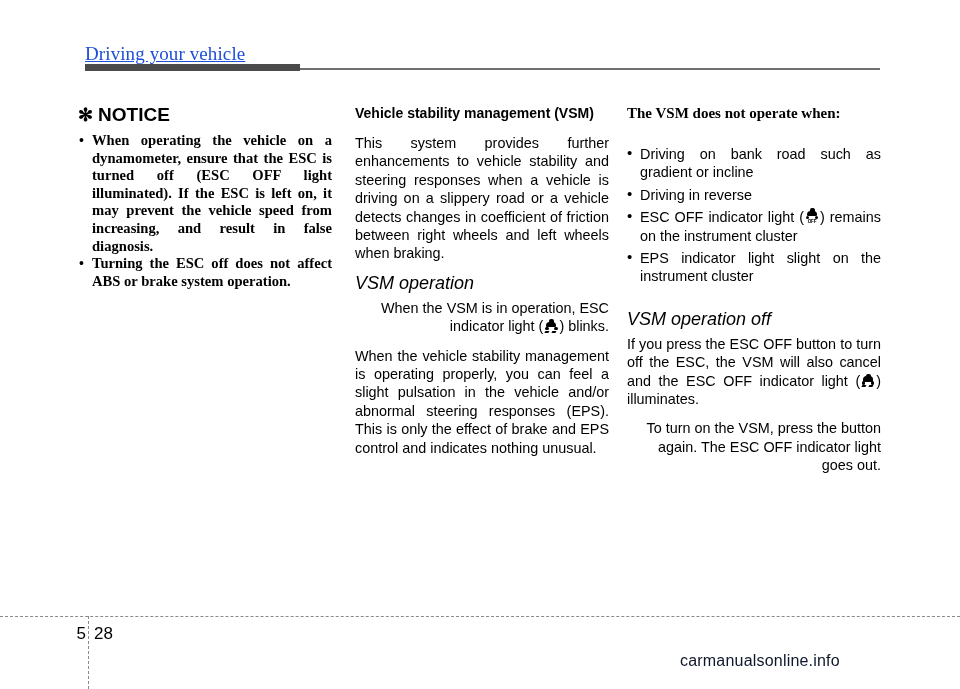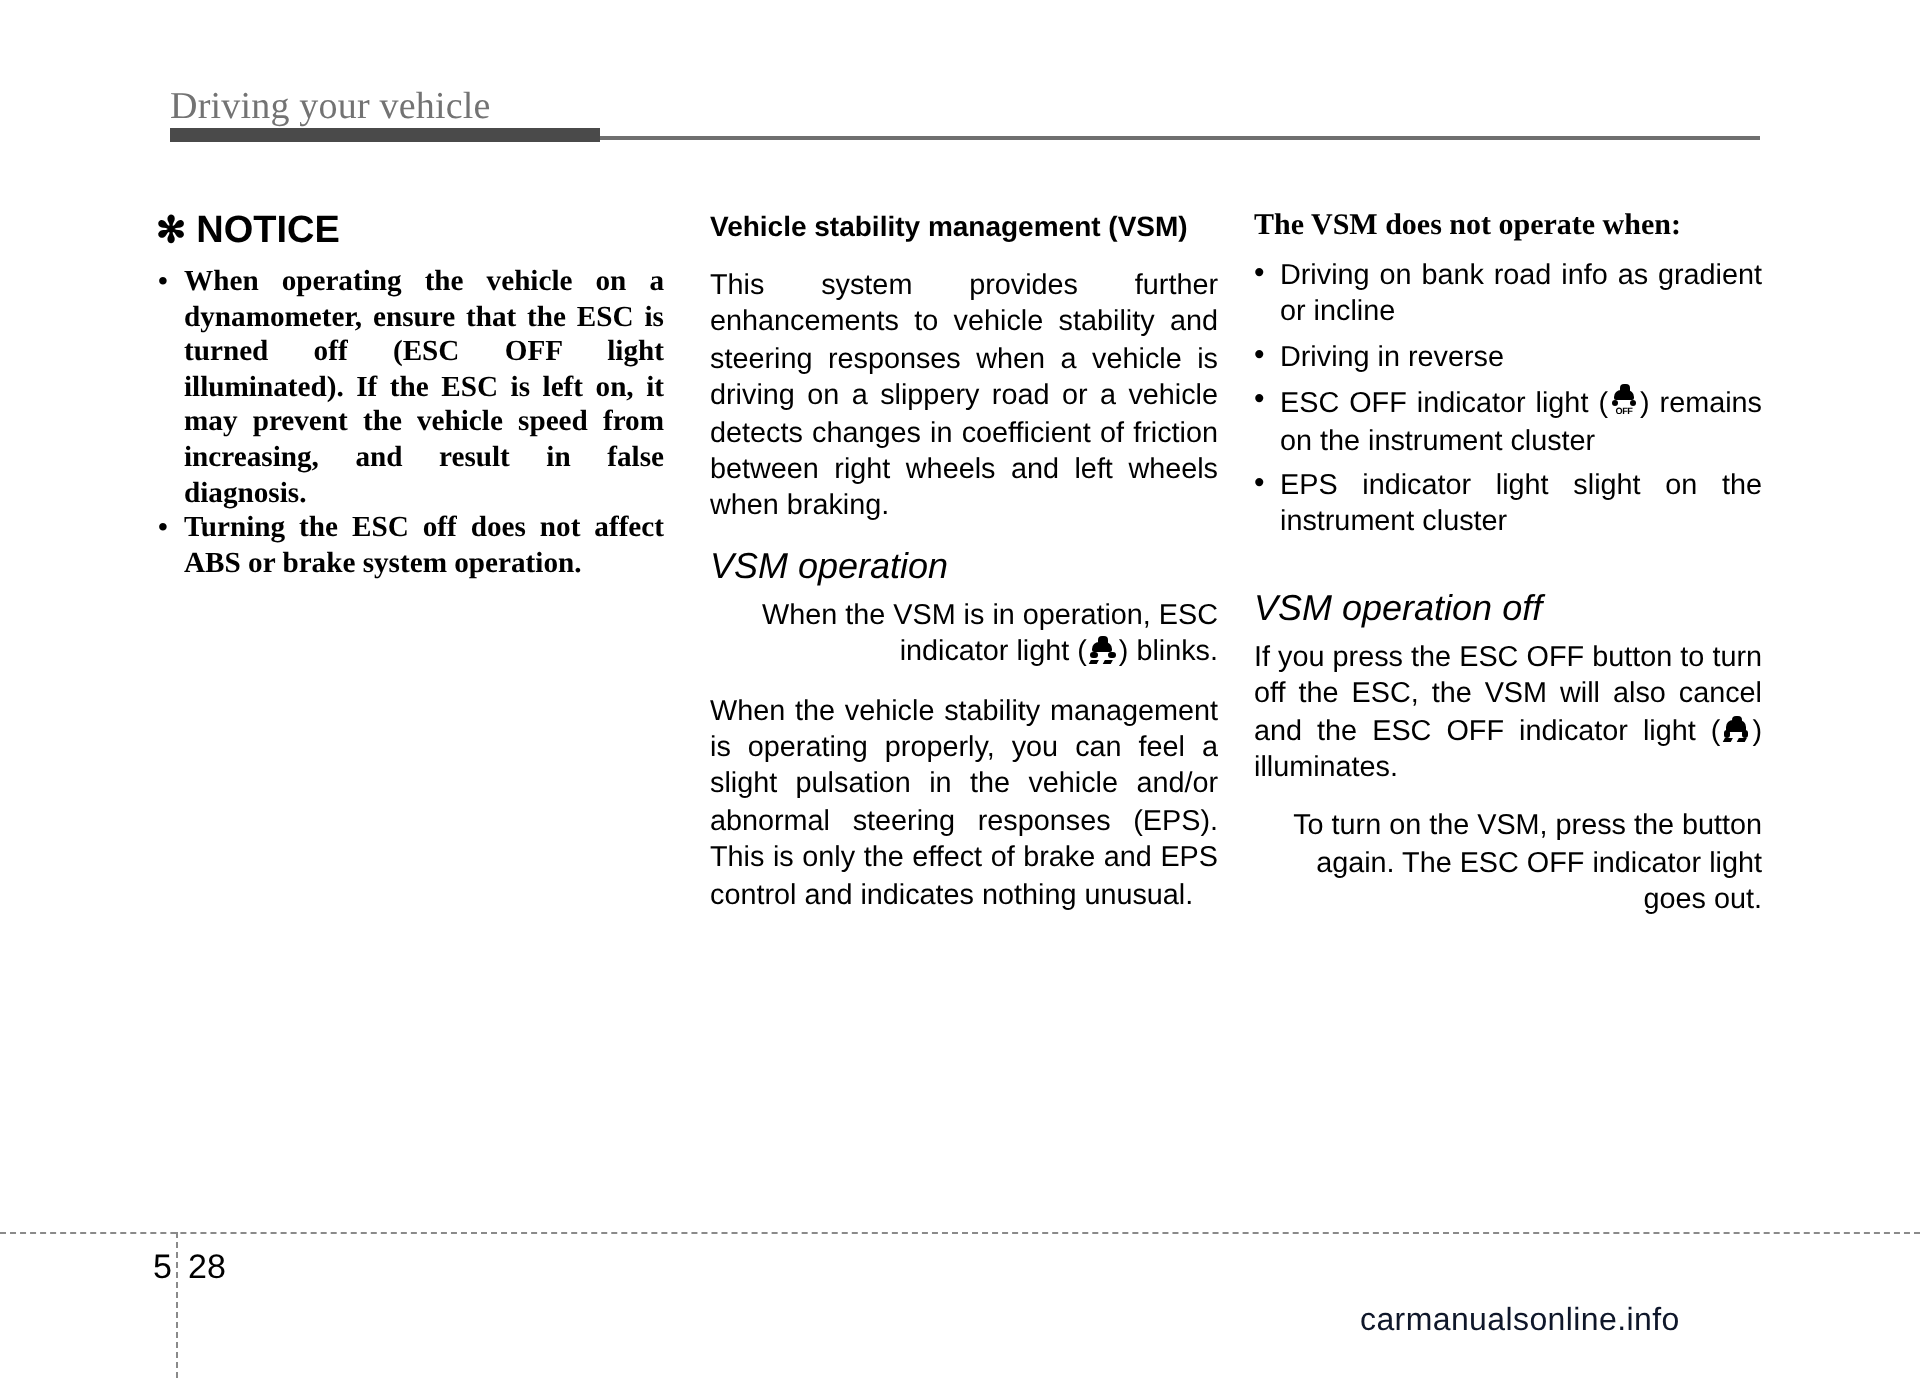--- a/index.html
+++ b/index.html
@@ -23,23 +23,24 @@
     top: 0;
     width: 960px;
     height: 80px;
   }
   #header-title {
     position: absolute;
     left: 85px;
     top: 43px;
     font-family: "Liberation Serif", serif;
     font-size: 19px;
-    color: #737373;
+    color: #1d4ed8;
     letter-spacing: 0.1px;
     white-space: nowrap;
+    text-decoration: underline;
   }
   #header-rule-thick {
     position: absolute;
     left: 85px;
     top: 64px;
     width: 215px;
     height: 7px;
     background: #4a4a4a;
   }
   #header-rule-thin {
@@ -115,21 +116,21 @@
     font-weight: normal;
     font-style: italic;
     line-height: 18px;
     margin: 0 0 7px 0;
   }
   .right-heading {
     font-family: "Liberation Serif", serif;
     font-size: 15px;
     font-weight: bold;
     line-height: 18px;
-    margin: 0 0 7px 0;
+    margin: 0 0 23px 0;
   }
 
   
   .body-par {
     font-family: "Liberation Sans", sans-serif;
     font-size: 14.4px;
     line-height: 18.4px;
     margin: 0 0 11px 0;
     text-align: justify;
     text-justify: inter-word;
@@ -323,21 +324,21 @@
     <div class="body-par">When the vehicle stability management is operating properly, you can feel a slight pulsation in the vehicle and/or abnormal steering responses (EPS). This is only the effect of brake and EPS control and indicates nothing unusual.</div>
 
   </div>
 
   <div class="column" id="col-right">
 
     <div class="right-heading">The VSM does not operate when:</div>
 
     <div class="bullet-item">
       <span class="bullet-dot">•</span>
-      <span>Driving on bank road info as gradient or incline</span>
+      <span>Driving on bank road such as gradient or incline</span>
     </div>
 
     <div class="bullet-item">
       <span class="bullet-dot">•</span>
       <span>Driving in reverse</span>
     </div>
 
     <div class="bullet-item">
       <span class="bullet-dot">•</span>
       <span>ESC OFF indicator light (</span><span class="esc-icon with-off"><span class="car-roof"></span><span class="car-body"></span><span class="wheel-l"></span><span class="wheel-r"></span><span class="off-text">OFF</span></span><span>) remains on the instrument cluster</span>

